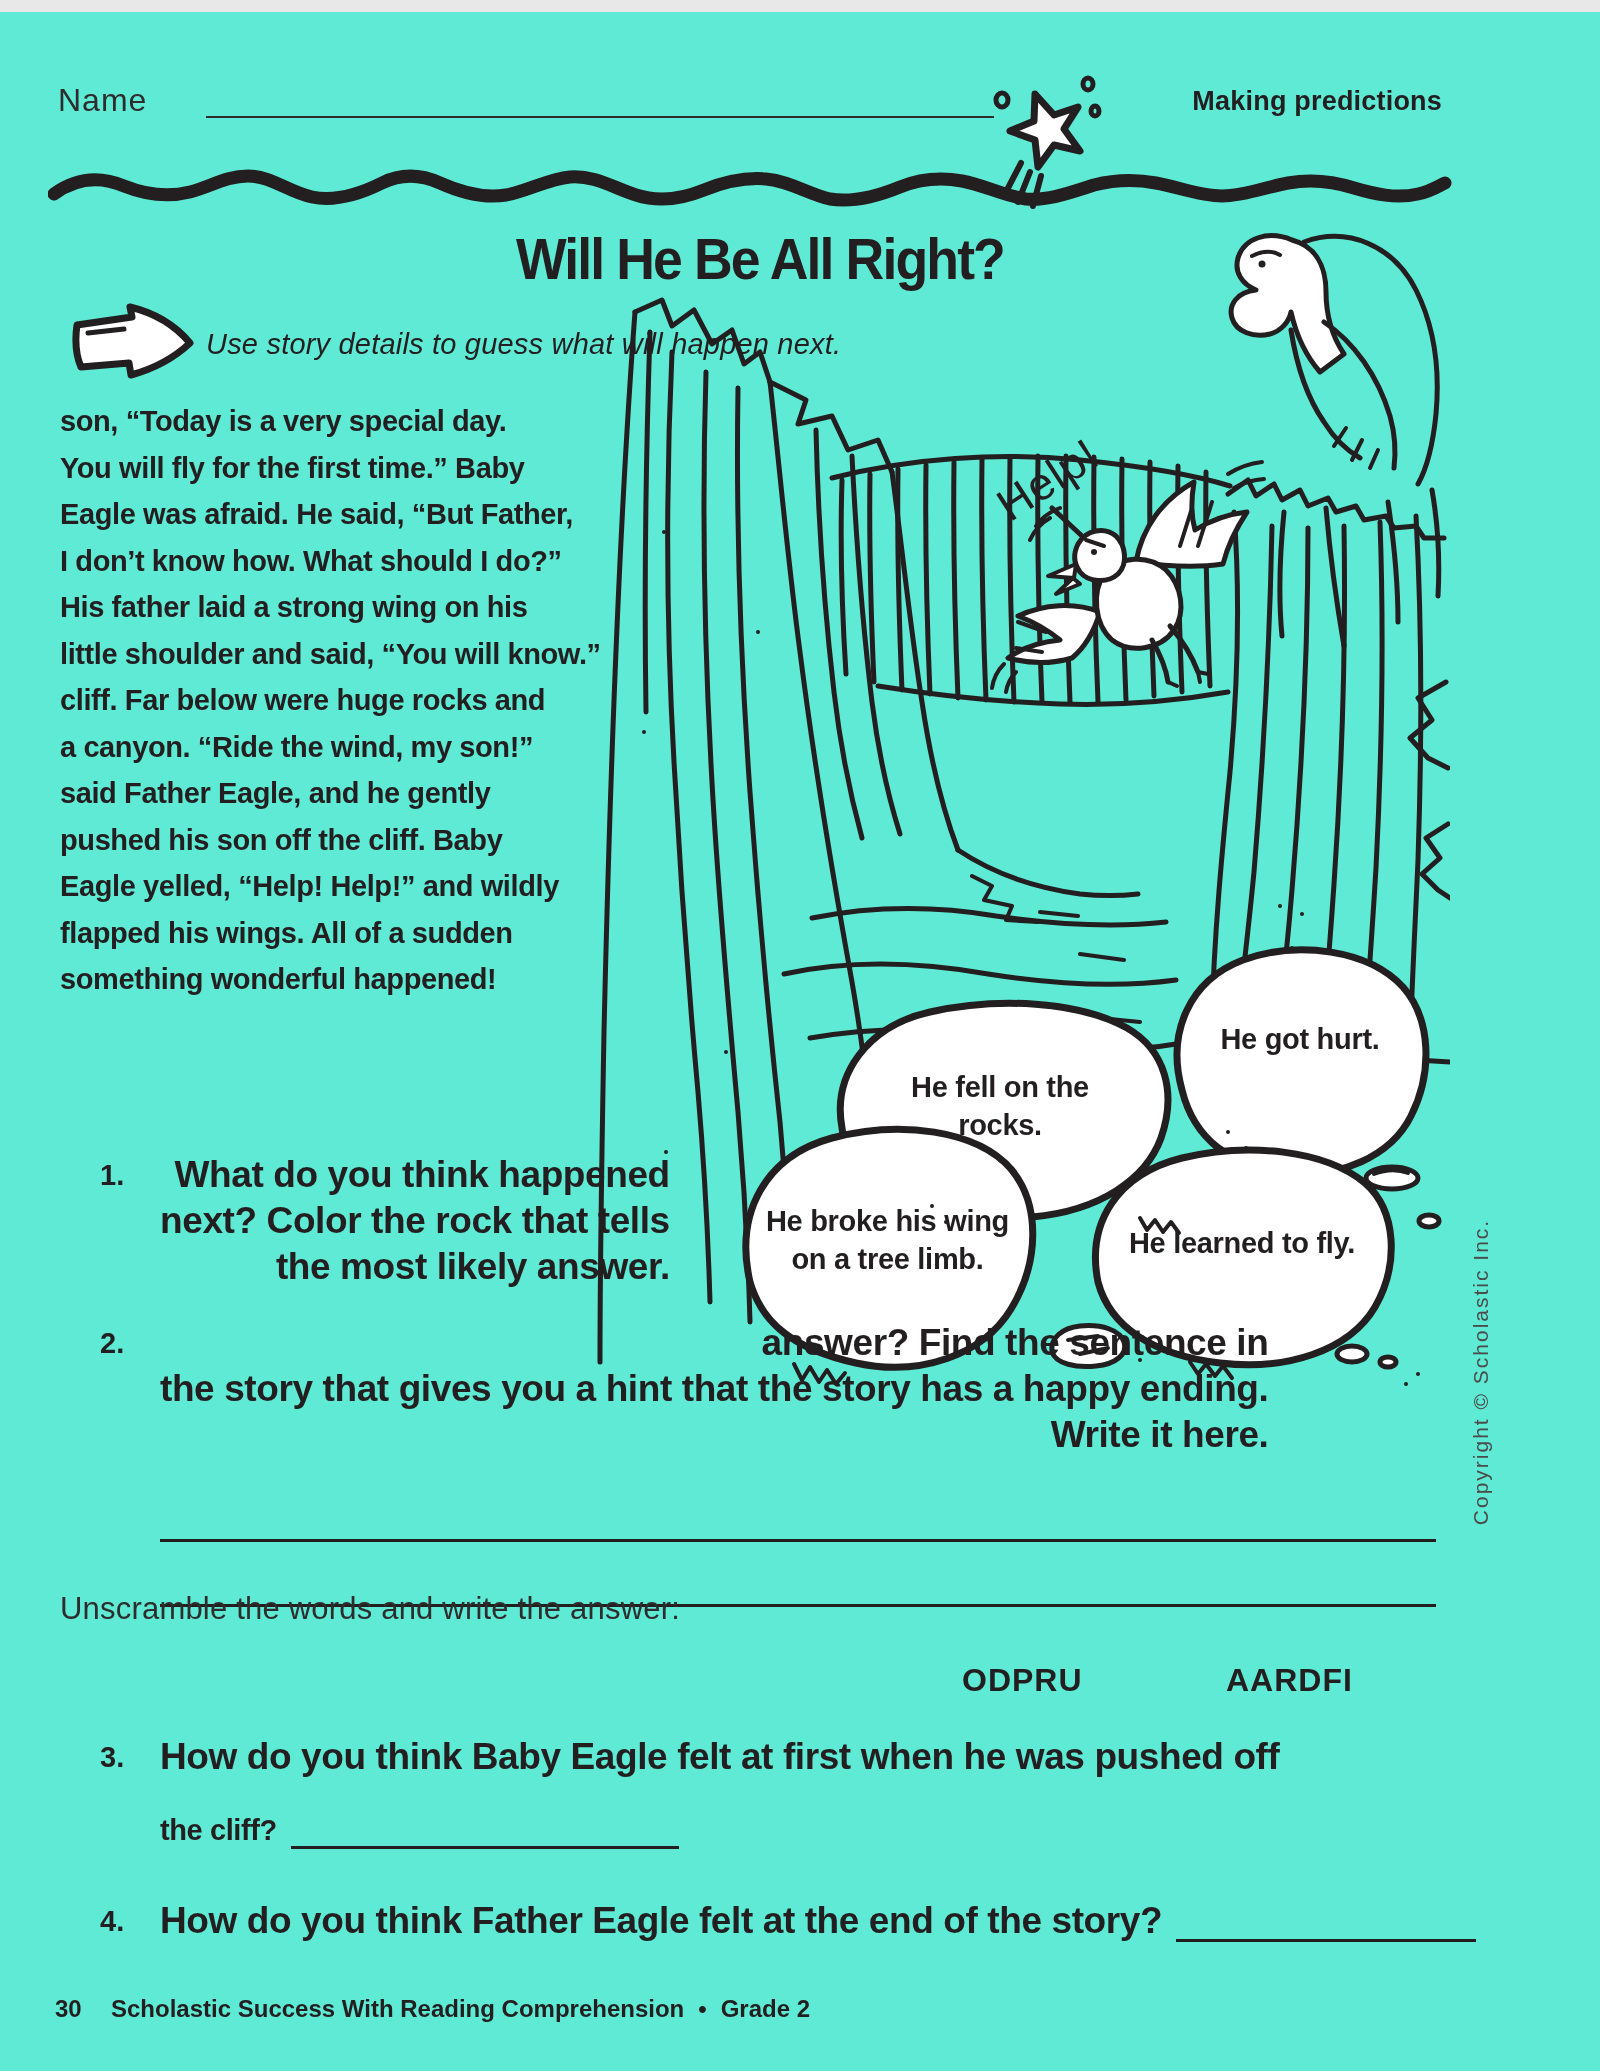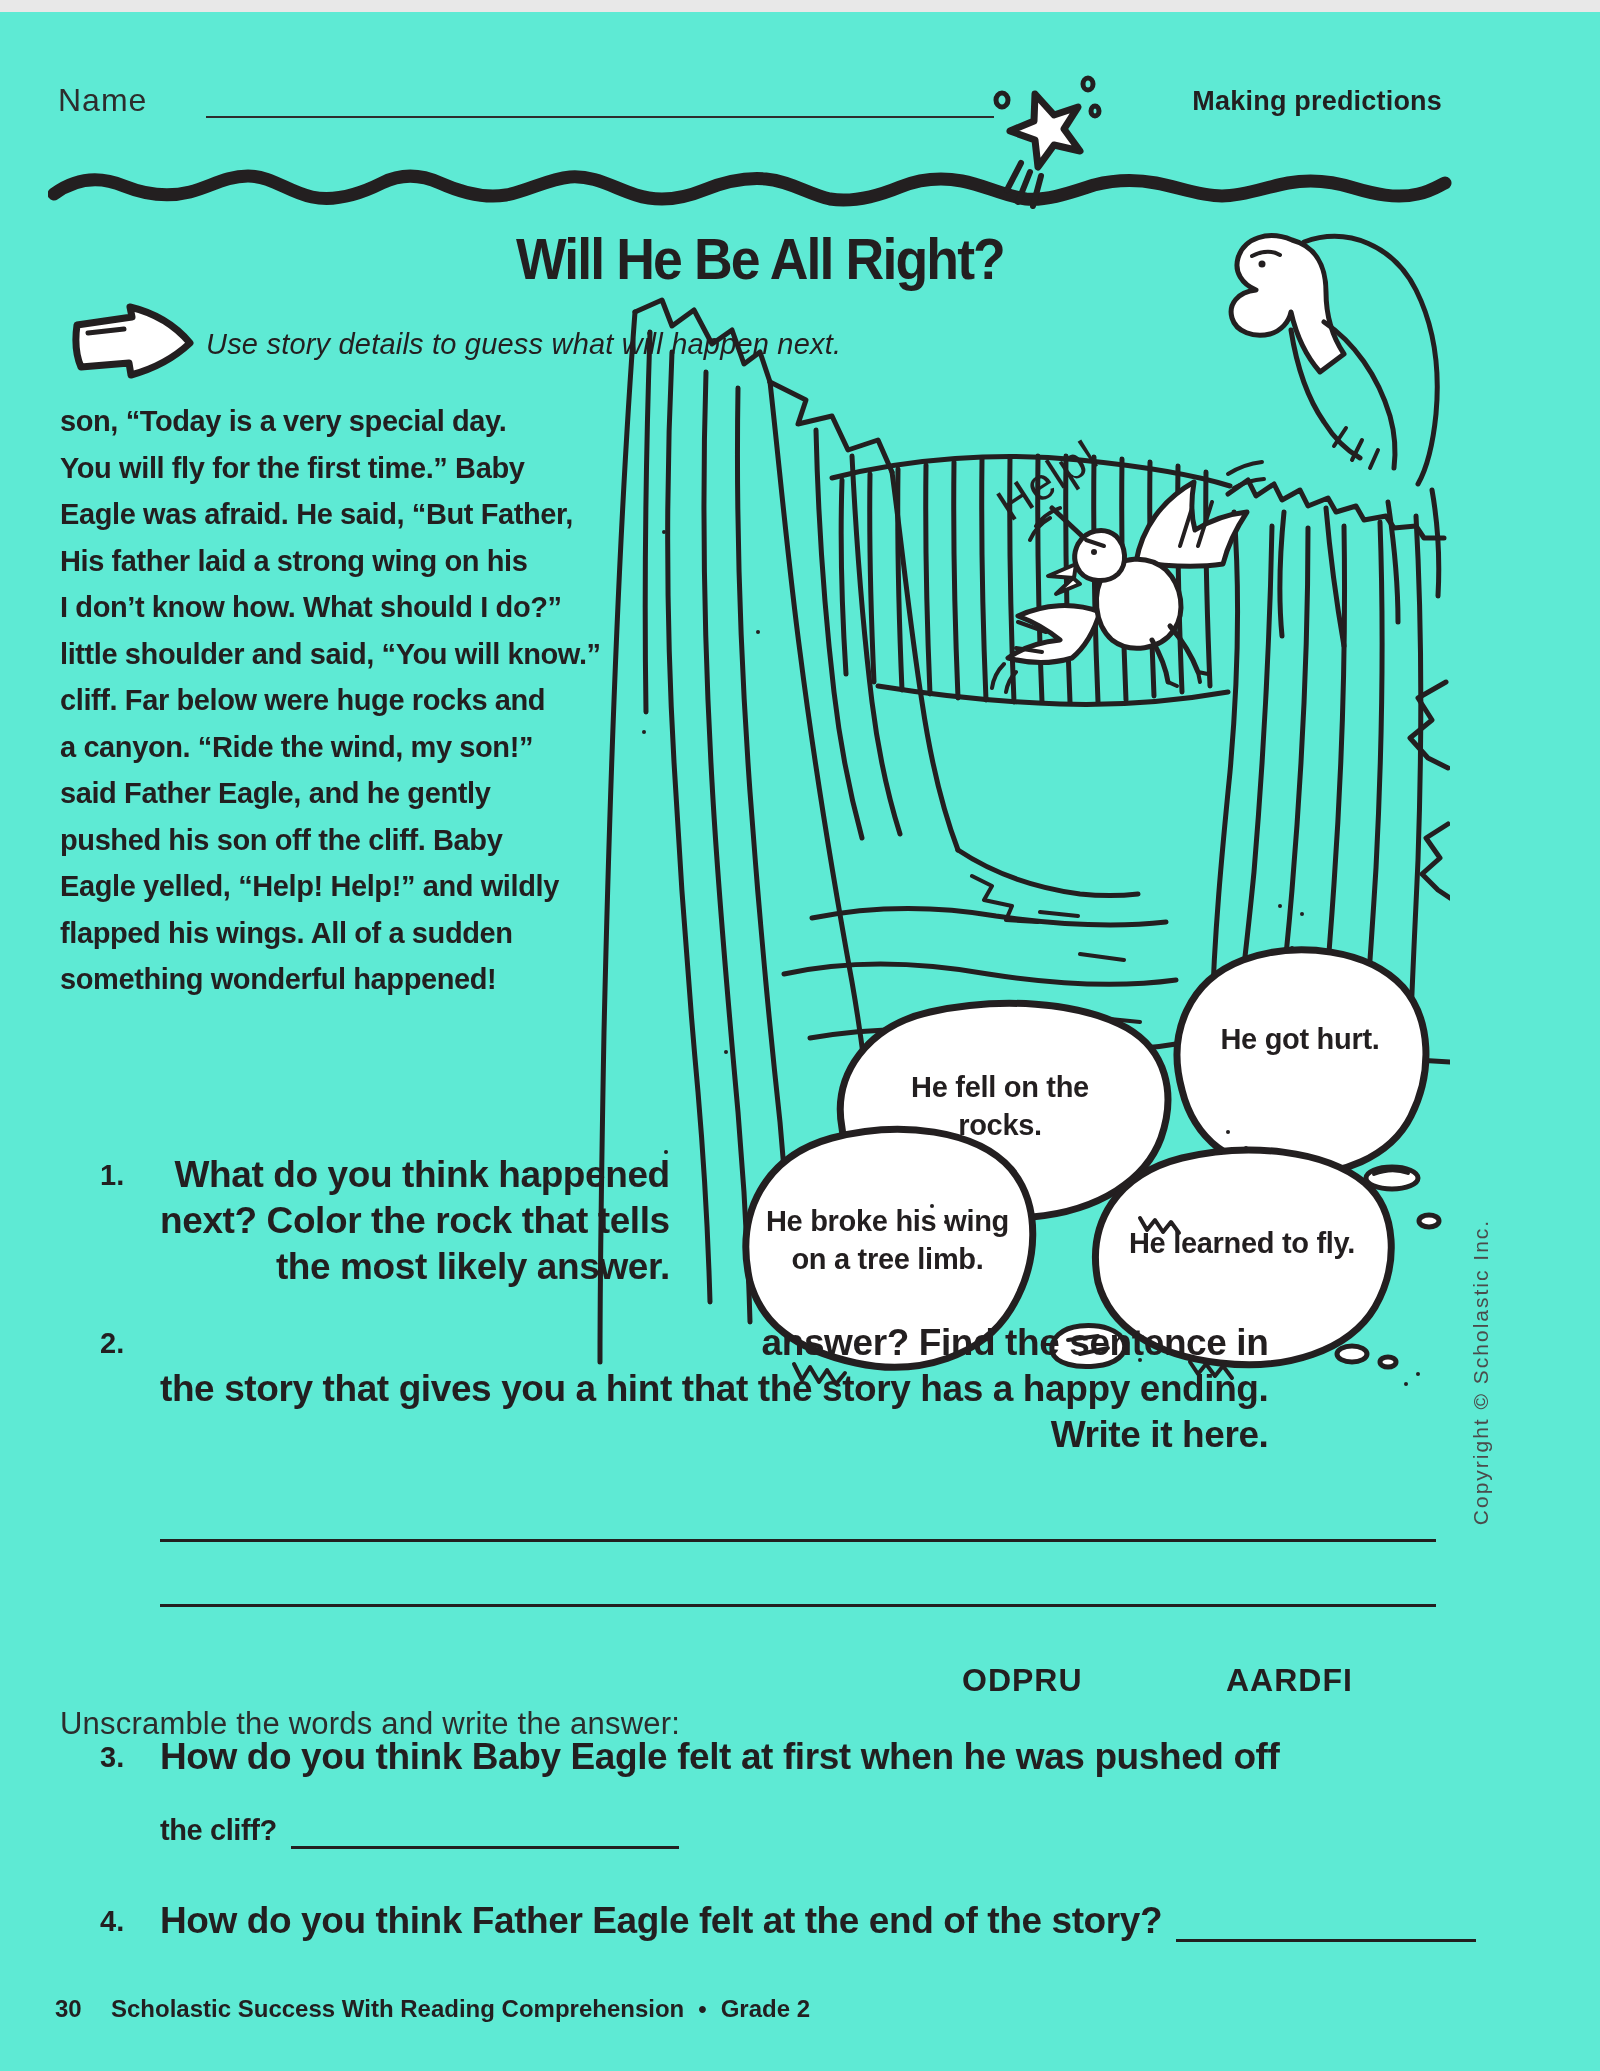--- a/index.html
+++ b/index.html
@@ -31,21 +31,21 @@
   .q2{left:100px;top:1308px;}
   .q3{left:100px;top:1722px;}
   .q3b{left:160px;top:1802px;font-size:29px;font-weight:700;white-space:nowrap;letter-spacing:-0.4px;}
   .q4{left:100px;top:1886px;}
 
   .write-line{border-top:3px solid #231f20;height:0;}
   .wl1{left:160px;top:1527px;width:1276px;}
   .wl2{left:160px;top:1592px;width:1276px;}
   .blank{display:inline-block;height:0;border-bottom:3px solid #231f20;vertical-align:-9px;margin-left:14px;}
 
-  .unscramble-label{left:60px;top:1694px;font-size:31px;font-weight:400;letter-spacing:0.2px;color:#2d2d2d;text-align:right;}
+  .unscramble-label{left:60px;top:1579px;font-size:31px;font-weight:400;letter-spacing:0.2px;color:#2d2d2d;text-align:right;}
   .word1{left:962px;top:1650px;font-size:32px;font-weight:700;letter-spacing:1px;}
   .word2{left:1226px;top:1650px;font-size:32px;font-weight:700;letter-spacing:1px;}
 
   .illus{left:580px;top:200px;}
   .rock-label{text-align:center;font-size:29px;font-weight:700;line-height:38px;letter-spacing:-0.3px;}
   .rl-fell{left:880px;top:1056px;width:240px;}
   .rl-hurt{left:1195px;top:1008px;width:210px;}
   .rl-broke{left:765px;top:1190px;width:245px;}
   .rl-learned{left:1112px;top:1212px;width:260px;}
   .help{left:948px;top:442px;width:200px;text-align:center;font-size:45px;font-weight:400;
@@ -227,22 +227,22 @@
 
   <div class="abs rock-label rl-fell">He fell on the rocks.</div>
   <div class="abs rock-label rl-hurt">He got hurt.</div>
   <div class="abs rock-label rl-broke">He broke his wing on a tree limb.</div>
   <div class="abs rock-label rl-learned">He learned to fly.</div>
 
   <div class="abs story">
     <div class="story-line">son, “Today is a very special day.</div>
     <div class="story-line">You will fly for the first time.” Baby</div>
     <div class="story-line">Eagle was afraid. He said, “But Father,</div>
+    <div class="story-line">I don’t know how. What should I do?”</div>
     <div class="story-line">His father laid a strong wing on his</div>
-    <div class="story-line">I don’t know how. What should I do?”</div>
     <div class="story-line">little shoulder and said, “You will know.”</div>
     <div class="story-line">cliff. Far below were huge rocks and</div>
     <div class="story-line">a canyon. “Ride the wind, my son!”</div>
     <div class="story-line">said Father Eagle, and he gently</div>
     <div class="story-line">pushed his son off the cliff. Baby</div>
     <div class="story-line">Eagle yelled, “Help! Help!” and wildly</div>
     <div class="story-line">flapped his wings. All of a sudden</div>
     <div class="story-line">something wonderful happened!</div>
   </div>
 

